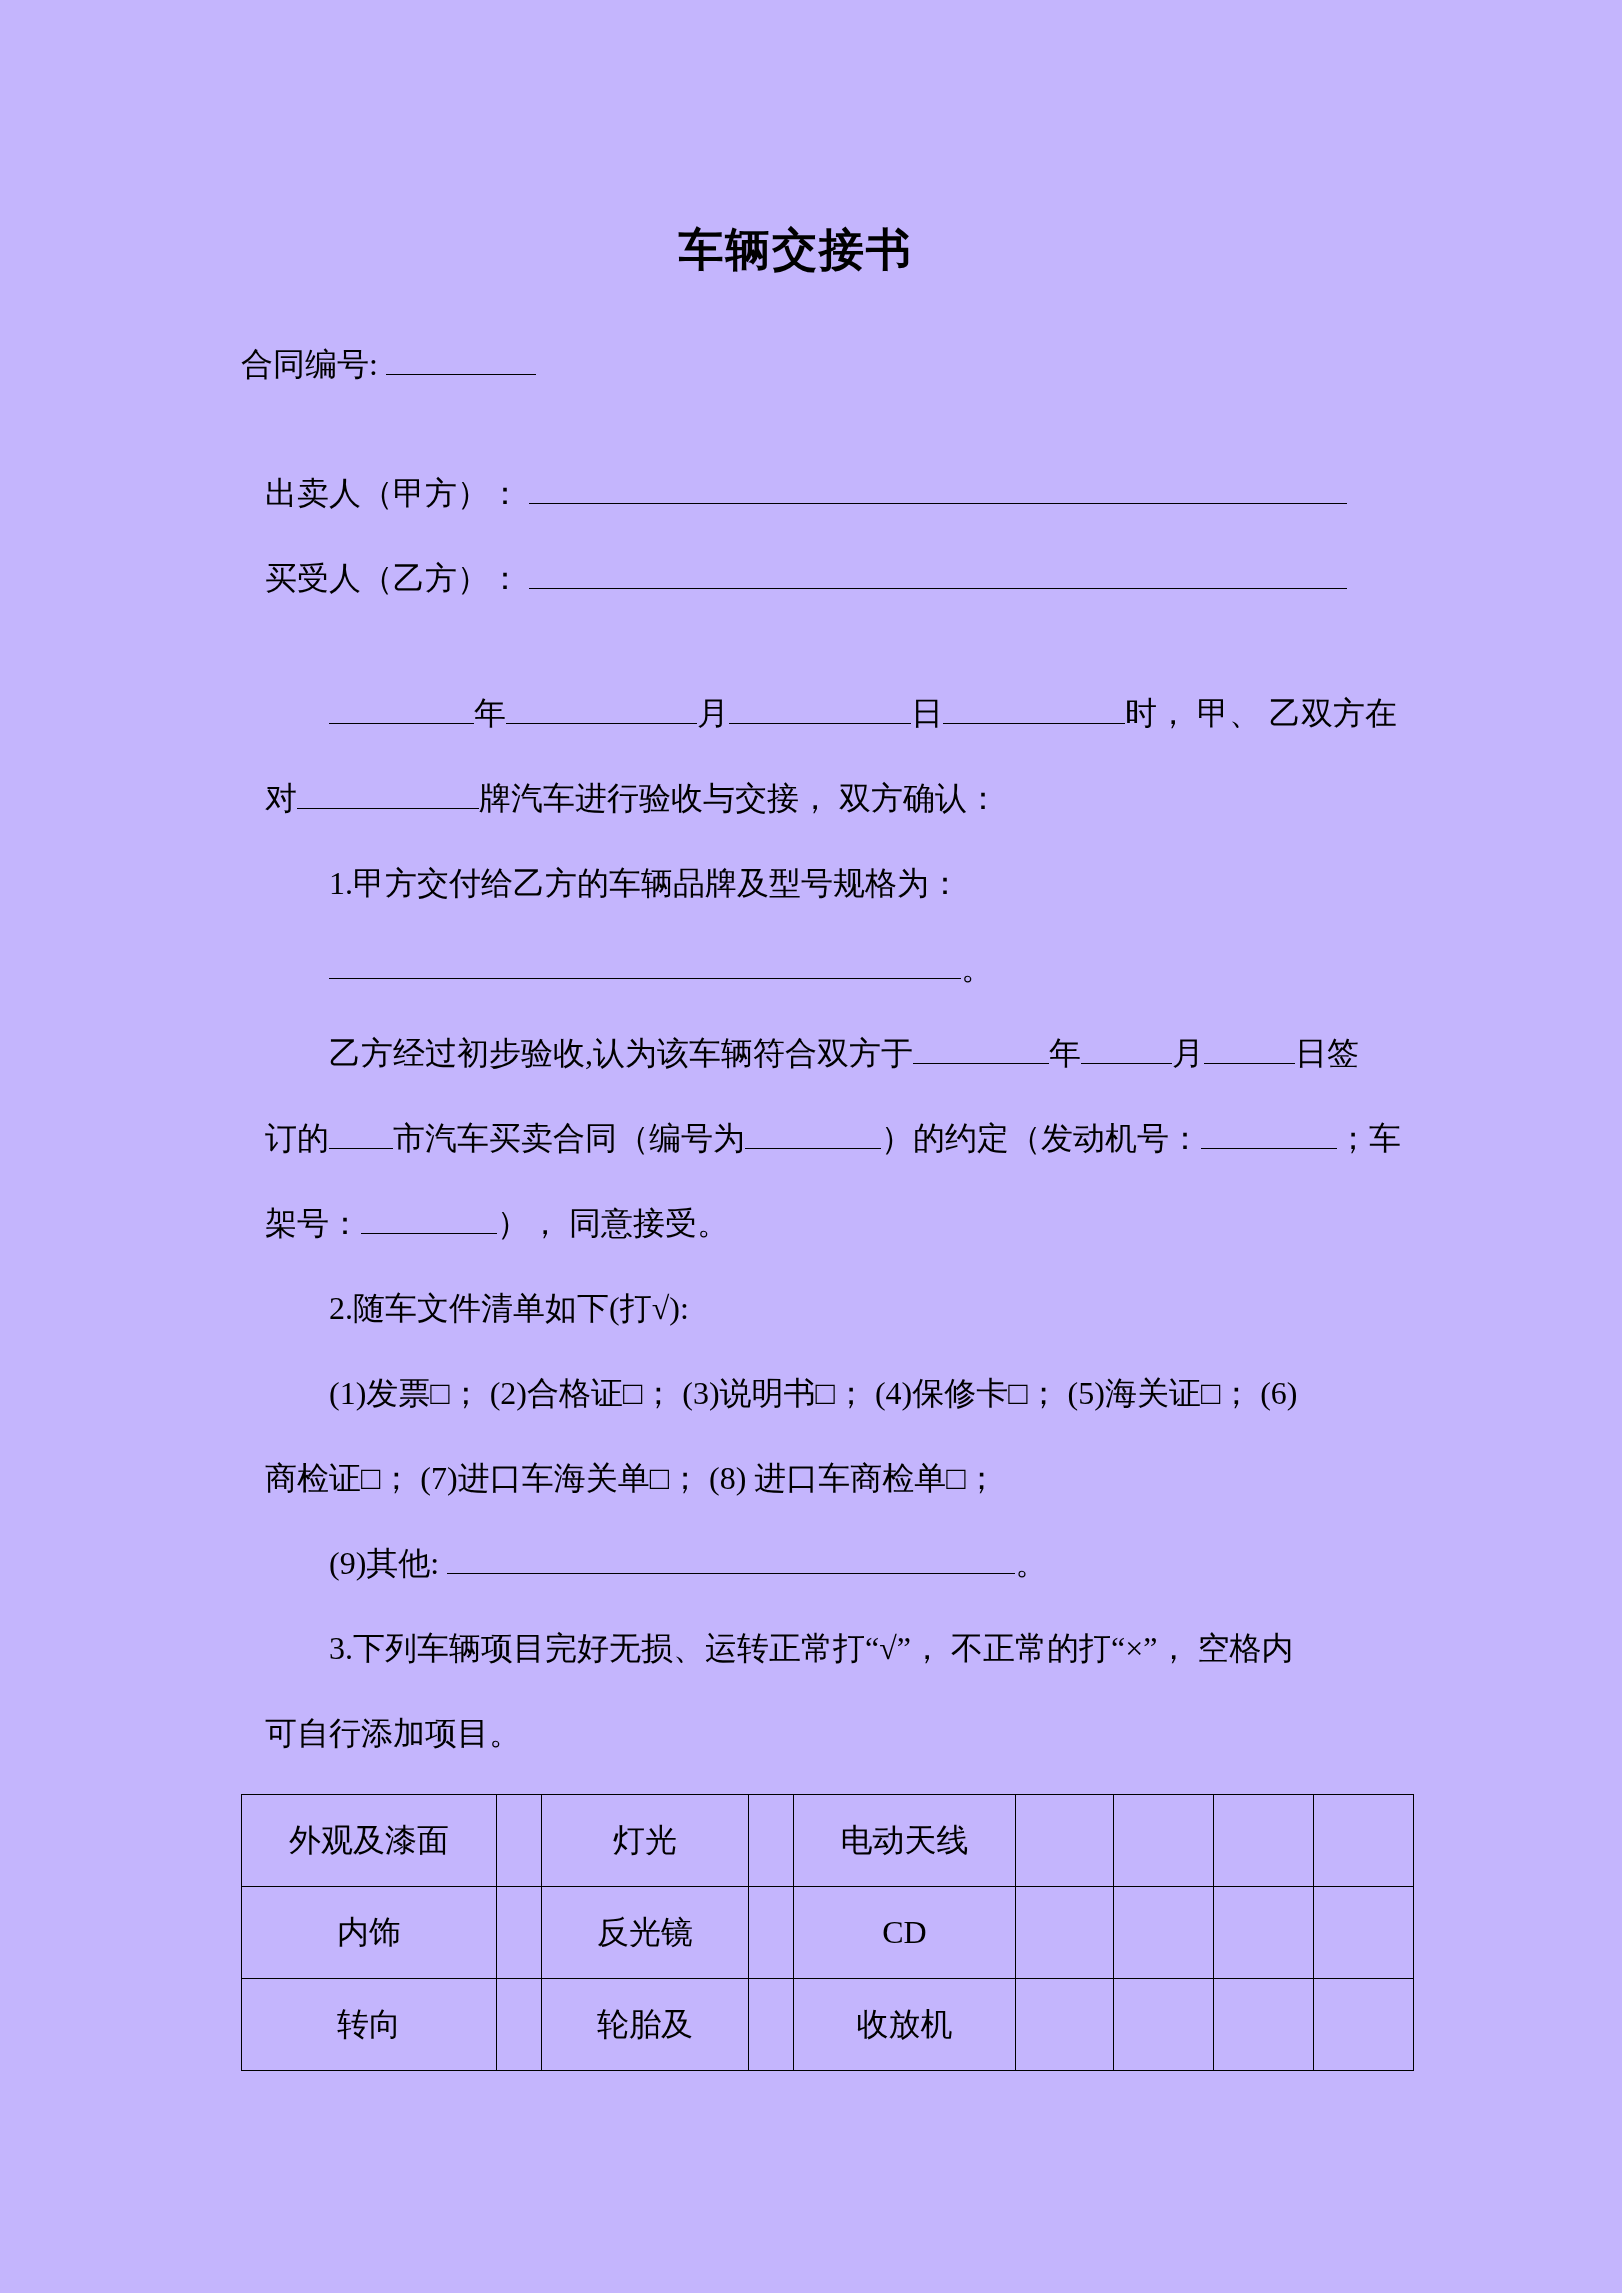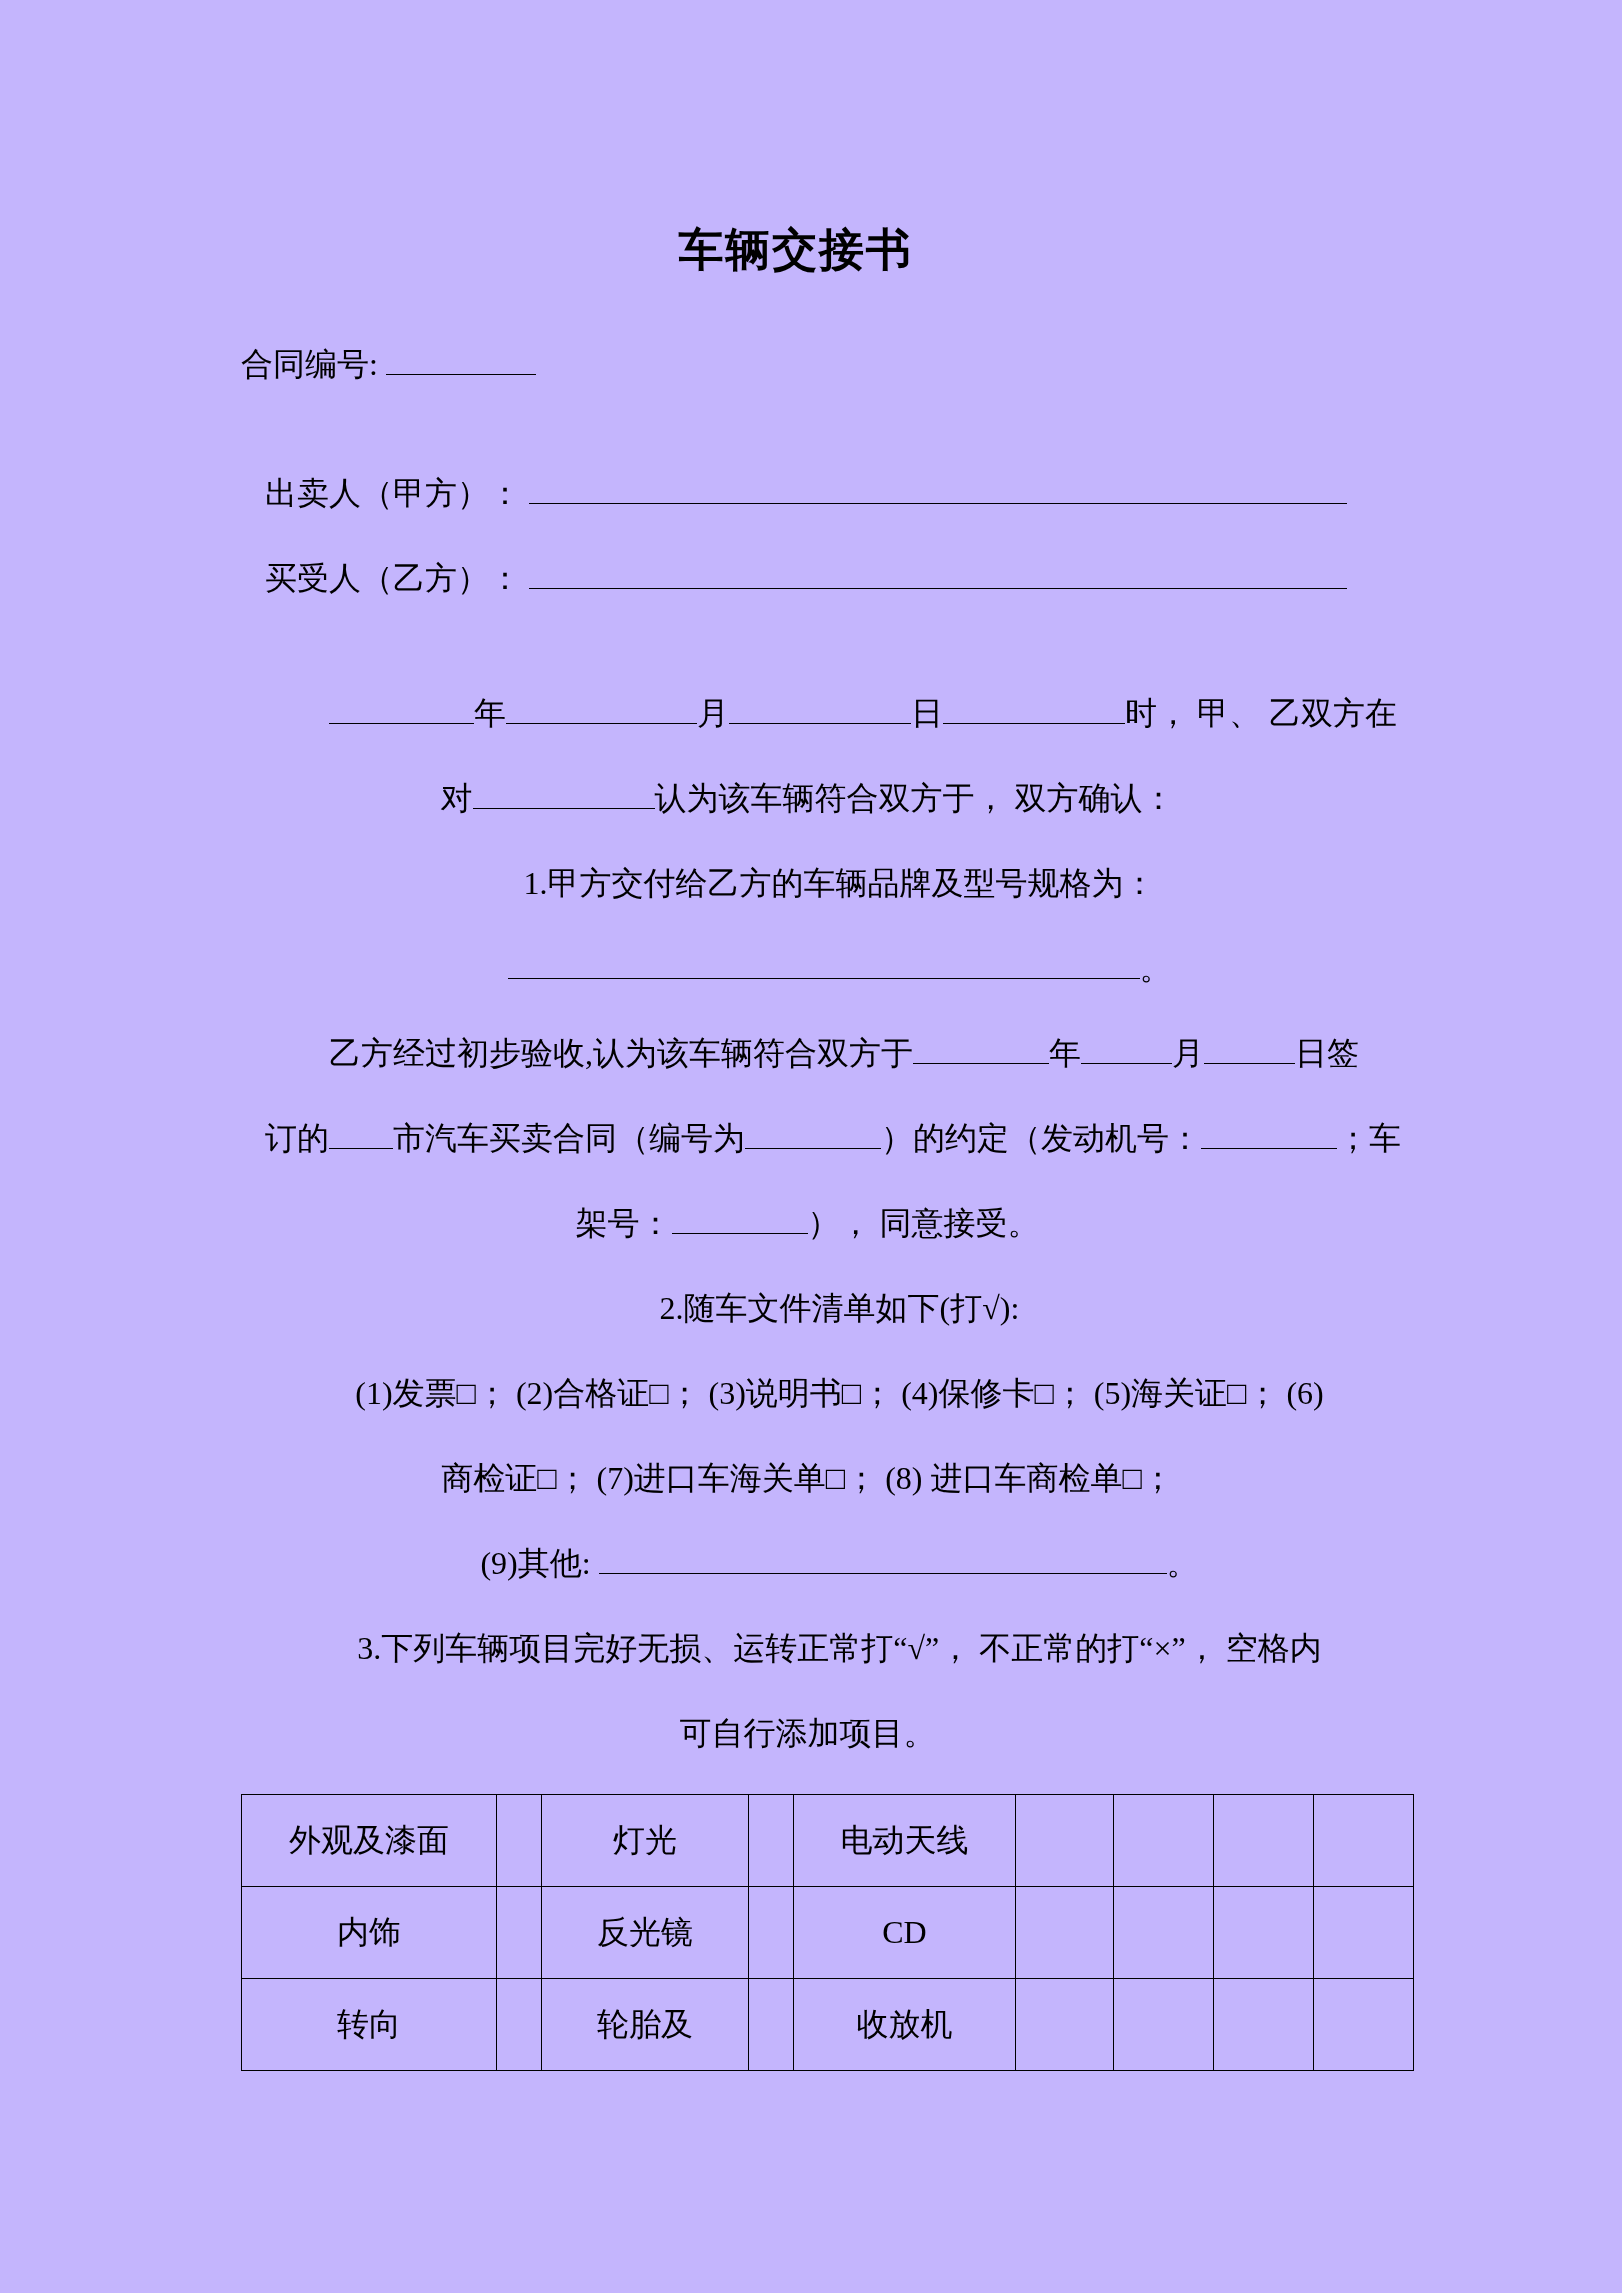--- a/index.html
+++ b/index.html
@@ -25,21 +25,21 @@
     letter-spacing: 1.8px;
   }
   .contract-line {
     margin-top: 55px;
     height: 55px;
     line-height: 55px;
     text-align: left;
     white-space: nowrap;
   }
   .party-block { margin-top: 59px; }
-  .intro-block { margin-top: 50px; text-align: center; }
+  .intro-block { margin-top: 50px; }
   .line {
     height: 85px;
     line-height: 85px;
     white-space: nowrap;
     margin-left: 24px;
   }
   .indent { padding-left: 64px; }
   .blank {
     display: inline-block;
     border-bottom: 1.8px solid #000;
@@ -72,21 +72,21 @@
 
   <div class="contract-line"><span>合同编号:  </span><span class="blank" style="width: 150px;"></span></div>
 
   <div class="party-block">
     <div class="line"><span>出卖人（甲方）： </span><span class="blank" style="width: 818px;"></span></div>
     <div class="line"><span>买受人（乙方）： </span><span class="blank" style="width: 818px;"></span></div>
   </div>
 
   <div class="intro-block">
     <div class="line indent"><span class="blank" style="width: 145px;"></span><span>年</span><span class="blank" style="width: 191px;"></span><span>月</span><span class="blank" style="width: 182px;"></span><span>日</span><span class="blank" style="width: 182px;"></span><span>时， 甲、 乙双方在</span></div>
-    <div class="line"><span>对</span><span class="blank" style="width: 182px;"></span><span>认为该车辆符合双方于， 双方确认：</span></div>
+    <div class="line"><span>对</span><span class="blank" style="width: 182px;"></span><span>牌汽车进行验收与交接， 双方确认：</span></div>
     <div class="line indent"><span>1.甲方交付给乙方的车辆品牌及型号规格为：</span></div>
     <div class="line indent"><span class="blank" style="width: 632px;"></span><span>。</span></div>
     <div class="line indent"><span>乙方经过初步验收,认为该车辆符合双方于</span><span class="blank" style="width: 136px;"></span><span>年</span><span class="blank" style="width: 91px;"></span><span>月</span><span class="blank" style="width: 91px;"></span><span>日签</span></div>
     <div class="line"><span>订的</span><span class="blank" style="width: 64px;"></span><span>市汽车买卖合同（编号为</span><span class="blank" style="width: 136px;"></span><span>）的约定（发动机号：</span><span class="blank" style="width: 136px;"></span><span>；车</span></div>
     <div class="line"><span>架号：</span><span class="blank" style="width: 136px;"></span><span>）， 同意接受。</span></div>
     <div class="line indent"><span>2.随车文件清单如下(打√):</span></div>
     <div class="line indent"><span>(1)发票□； (2)合格证□； (3)说明书□； (4)保修卡□； (5)海关证□； (6)</span></div>
     <div class="line"><span>商检证□； (7)进口车海关单□；  (8) 进口车商检单□；</span></div>
     <div class="line indent"><span>(9)其他: </span><span class="blank" style="width: 568px;"></span><span>。</span></div>
     <div class="line indent"><span>3.下列车辆项目完好无损、运转正常打“√”， 不正常的打“×”， 空格内</span></div>

